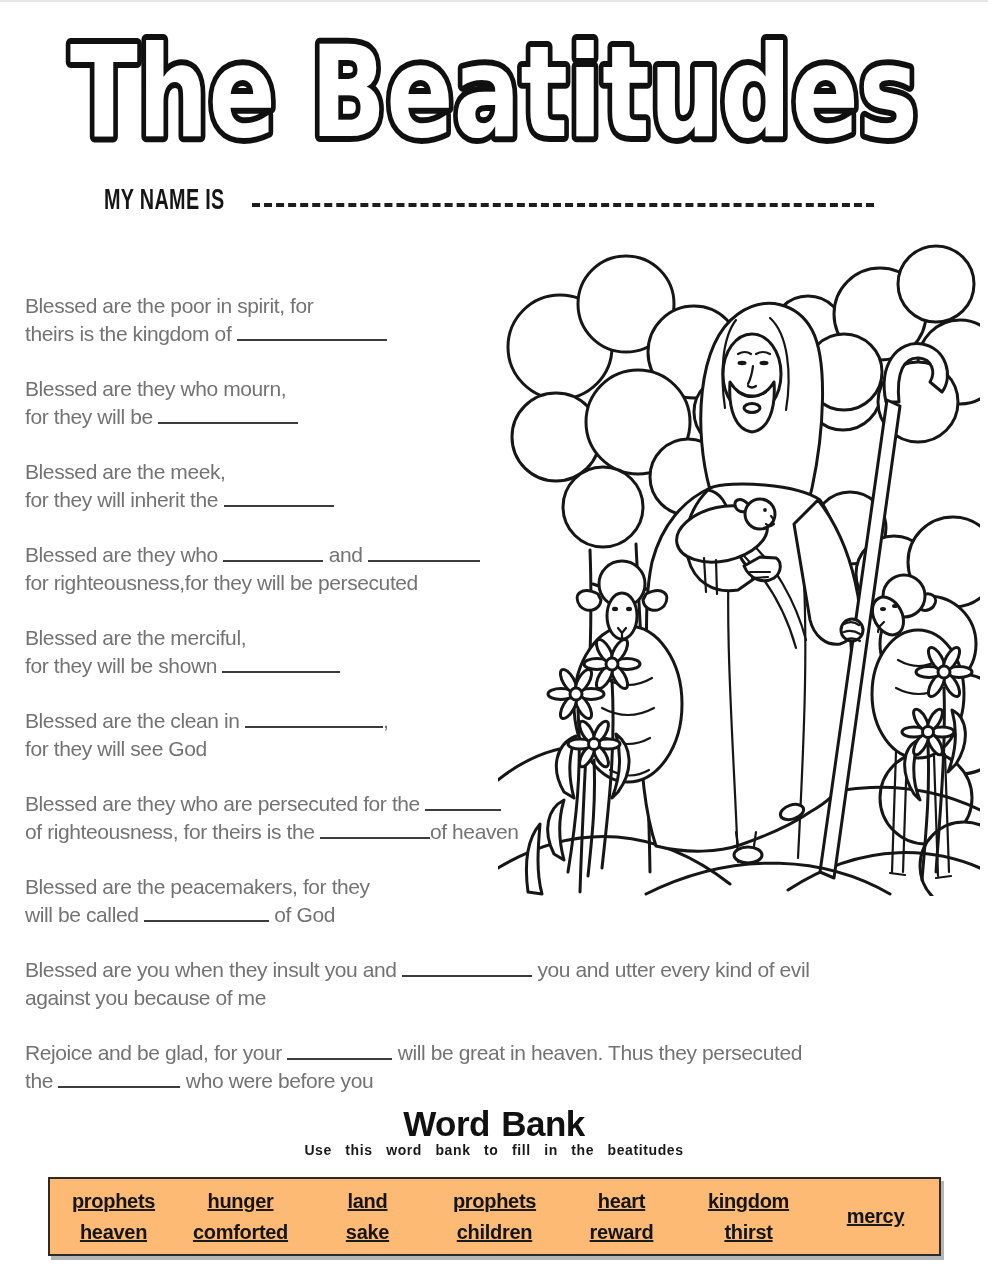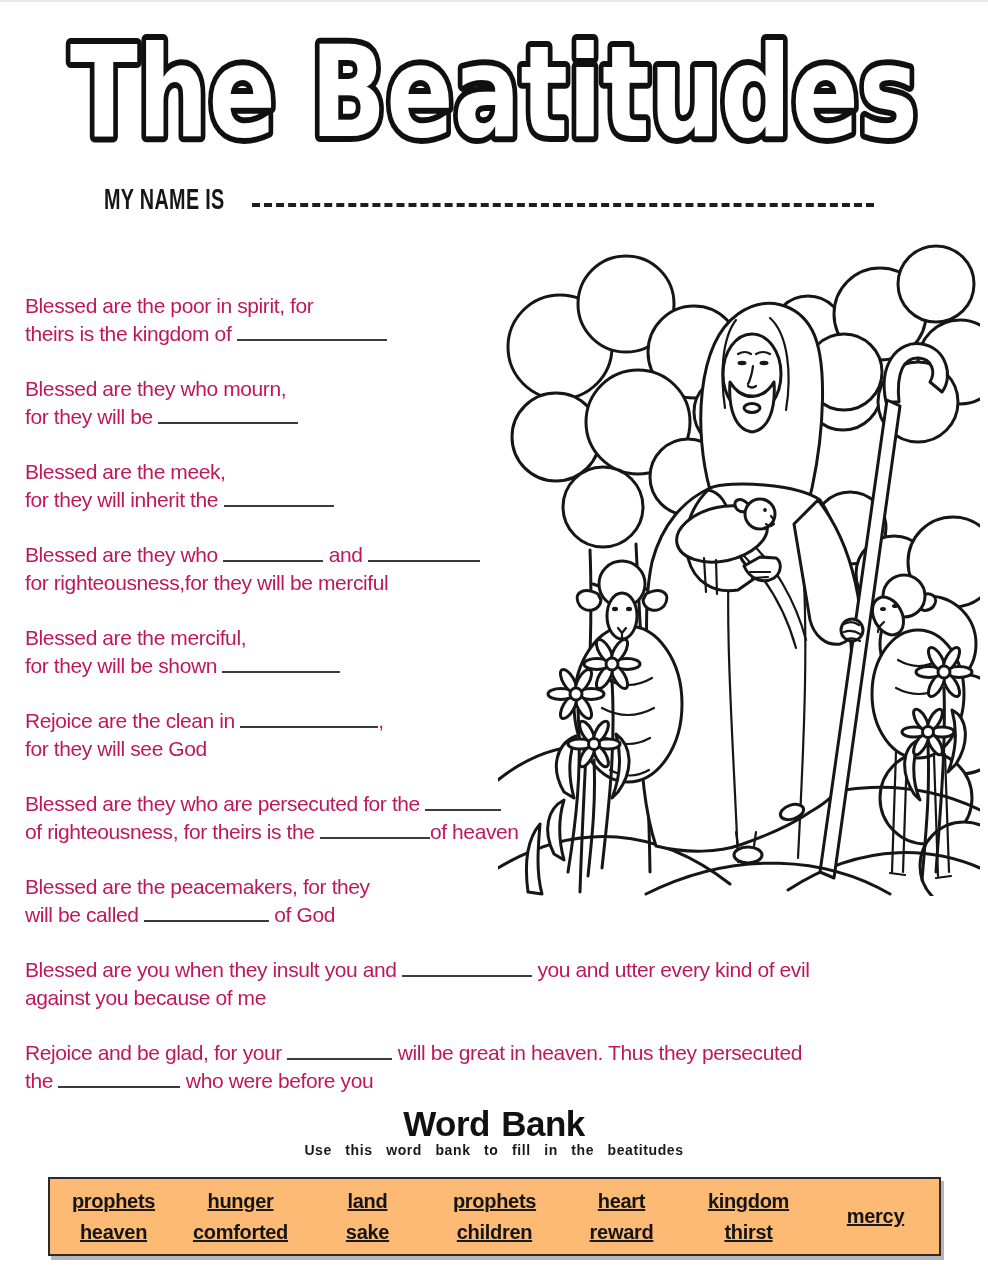--- a/index.html
+++ b/index.html
@@ -17,21 +17,21 @@
     letter-spacing:.5px;transform:scaleX(.66);transform-origin:left center;
     color:#161616;vertical-align:baseline;
   }
   .name-blank{
     display:inline-block;width:622px;height:0;
     border-bottom:4px dashed #1d1d1d;vertical-align:2px;
   }
   
   .beatitudes{position:absolute;left:25px;top:290px;width:945px;}
   .beatitude{margin:0 0 27px 0;}
-  .b-line{font-size:21px;line-height:28px;letter-spacing:-.4px;white-space:nowrap;color:#be185d;}
+  .b-line{font-size:21px;line-height:28px;letter-spacing:-.4px;white-space:nowrap;color:#737373;}
   .blank{
     display:inline-block;height:2px;
     border-bottom:2.5px solid #3c3c3c;vertical-align:baseline;
   }
   
   .wb-title{position:absolute;left:0;top:1102px;width:988px;text-align:center;
     font-size:35px;font-weight:700;letter-spacing:-.5px;word-spacing:2px;color:#111;}
   .wb-instruction{position:absolute;left:0;top:1140px;width:988px;text-align:center;
     font-size:14px;font-weight:700;letter-spacing:.6px;word-spacing:9px;color:#181818;}
   .wb-box{
@@ -71,28 +71,28 @@
       <div class="beatitude">
         <div class="b-line"><span>Blessed are they who mourn,</span></div>
         <div class="b-line"><span>for they will be </span><span class="blank" style="width: 140px;"></span></div>
       </div>
       <div class="beatitude">
         <div class="b-line"><span>Blessed are the meek,</span></div>
         <div class="b-line"><span>for they will inherit the </span><span class="blank" style="width: 110px;"></span></div>
       </div>
       <div class="beatitude">
         <div class="b-line"><span>Blessed are they who </span><span class="blank" style="width: 100px;"></span><span> and </span><span class="blank" style="width: 112px;"></span></div>
-        <div class="b-line"><span>for righteousness,for they will be merciful</span></div>
+        <div class="b-line"><span>for righteousness,for they will be persecuted</span></div>
       </div>
       <div class="beatitude">
         <div class="b-line"><span>Blessed are the merciful,</span></div>
         <div class="b-line"><span>for they will be shown </span><span class="blank" style="width: 118px;"></span></div>
       </div>
       <div class="beatitude">
-        <div class="b-line"><span>Rejoice are the clean in </span><span class="blank" style="width: 138px;"></span><span>,</span></div>
+        <div class="b-line"><span>Blessed are the clean in </span><span class="blank" style="width: 138px;"></span><span>,</span></div>
         <div class="b-line"><span>for they will see God</span></div>
       </div>
       <div class="beatitude">
         <div class="b-line"><span>Blessed are they who are persecuted for the </span><span class="blank" style="width: 76px;"></span></div>
         <div class="b-line"><span>of righteousness, for theirs is the </span><span class="blank" style="width: 110px;"></span><span>of heaven</span></div>
       </div>
       <div class="beatitude">
         <div class="b-line"><span>Blessed are the peacemakers, for they</span></div>
         <div class="b-line"><span>will be called </span><span class="blank" style="width: 125px;"></span><span> of God</span></div>
       </div>

